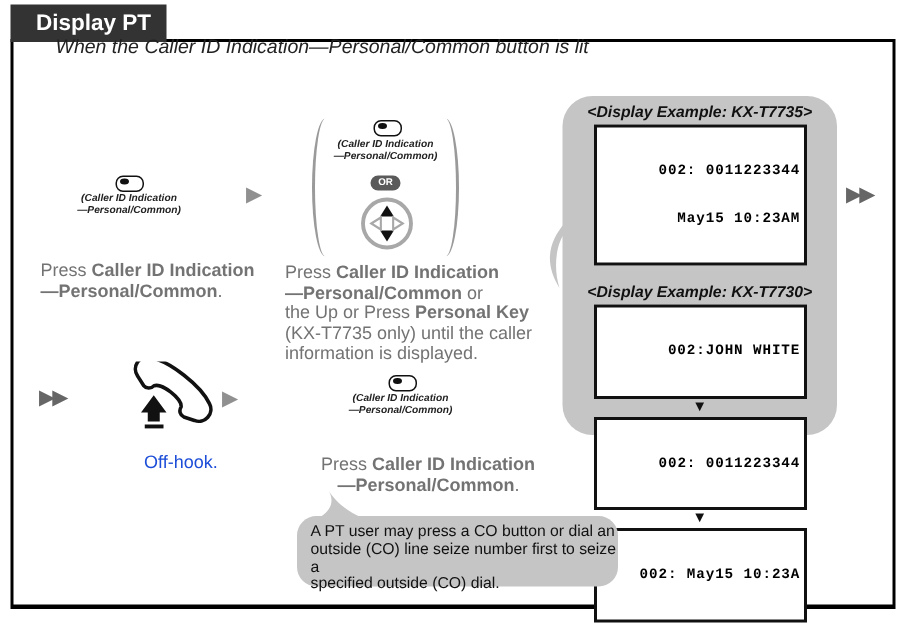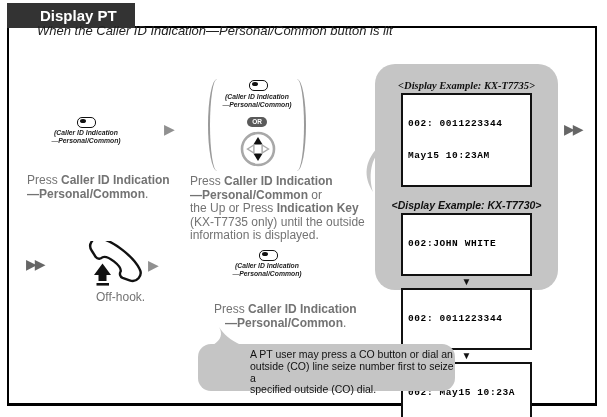--- a/index.html
+++ b/index.html
@@ -3,22 +3,22 @@
 <meta charset="utf-8">
 <style>
   html,body{margin:0;padding:0;background:#fff;}
   #page{position:relative;width:607px;height:417px;background:#fff;overflow:hidden;
         font-family:"Liberation Sans",sans-serif;color:#1a1a1a;}
 
   
   .frame{position:absolute;left:7px;top:26px;width:586px;height:375px;
          border:2px solid #000;border-bottom-width:3px;background:#fff;}
 
-  .header-box{position:absolute;left:7px;top:3px;width:128px;height:25px;background:#333;
-              color:#fff;font-weight:bold;font-size:15px;line-height:25px;padding-left:33px;box-sizing:border-box;}
+  .header-box{position:absolute;left:7px;top:3px;width:104px;height:25px;background:#333;
+              color:#fff;font-weight:bold;font-size:15px;line-height:25px;padding-left:17px;box-sizing:border-box;}
 
   .subtitle{position:absolute;left:37px;top:23px;font-style:italic;font-size:13px;color:#222;}
 
   
   .co-btn{position:absolute;width:17px;height:9px;border:1.6px solid #111;border-radius:5px;background:#fff;}
   .co-led{position:absolute;left:2px;top:1px;width:6px;height:4.2px;background:#111;border-radius:50%;}
 
   .btn-caption{position:absolute;width:110px;text-align:center;font-size:6.8px;font-style:italic;
                font-weight:bold;line-height:8px;color:#222;}
 
@@ -33,34 +33,34 @@
   .paren-l{left:208px;border-left:2.5px solid #9a9a9a;border-radius:50%;}
   .paren-r{left:288px;border-right:2.5px solid #9a9a9a;border-radius:50%;}
 
   .or-badge{position:absolute;left:247px;top:117px;width:20px;height:10px;background:#5a5a5a;
             border-radius:5px;color:#fff;font-size:6.5px;font-weight:bold;text-align:center;line-height:10px;}
 
   
   .bubble{position:absolute;left:375px;top:64px;width:183px;height:226px;background:#c5c5c5;border-radius:20px;}
   .bubble-tail{position:absolute;left:-13px;top:82px;}
   .ex-title{text-align:center;font-size:10.5px;font-weight:bold;font-style:italic;color:#111;}
-  .lcd{margin:2px auto 0 auto;width:131px;background:#fff;border:2px solid #111;box-sizing:border-box;
+  .lcd{margin:2px auto 0 auto;width:142px;background:#fff;border:2px solid #111;box-sizing:border-box;
        font-family:"Liberation Mono","DejaVu Sans Mono",monospace;font-weight:bold;font-size:9.5px;
-       line-height:10.5px;letter-spacing:0.6px;padding:3px 2px 3px 5px;white-space:pre;color:#000;}
+       line-height:10.5px;letter-spacing:0.6px;padding:3px 2px 3px 5px;white-space:pre;color:#000;text-align:right;}
   .down-arrow{text-align:center;font-size:10px;line-height:9px;color:#111;margin:1px 0;}
 
   
   .nav-key{position:absolute;left:239px;top:130px;}
 
   
   .handset{position:absolute;left:84px;top:241px;}
-  .offhook{position:absolute;left:96px;top:290px;font-size:12px;color:#737373;}
+  .offhook{position:absolute;left:96px;top:301px;font-size:12px;color:#1d4ed8;}
 
   
-  .note-bubble{position:absolute;left:198px;top:344px;width:214px;height:47px;background:#c5c5c5;border-radius:13px;padding-left:43px;}
+  .note-bubble{position:absolute;left:198px;top:344px;width:214px;height:47px;background:#c5c5c5;border-radius:13px;}
   .note-tail{position:absolute;left:13px;top:-17px;}
   .note-text{padding:5px 0 0 9px;font-size:10.5px;line-height:11.8px;color:#111;}
 </style>
 </head>
 <body>
 
 <div id="page">
   <div class="frame"></div>
 
   <div class="header-box">Display PT</div>
@@ -93,30 +93,30 @@
   <svg class="nav-key" width="38" height="38" viewBox="0 0 38 38">
     <circle cx="19" cy="19" r="16" fill="#fff" stroke="#a8a8a8" stroke-width="2.6"></circle>
     <path d="M19 7 l-4.6 7.4 h9.2 z" fill="#111"></path>
     <path d="M19 31 l-4.6 -7.4 h9.2 z" fill="#111"></path>
     <path d="M8.5 19 l6.4 -4 v8 z" fill="#fff" stroke="#a8a8a8" stroke-width="1.4"></path>
     <path d="M29.5 19 l-6.4 -4 v8 z" fill="#fff" stroke="#a8a8a8" stroke-width="1.4"></path>
   </svg>
   <div class="step-text" style="left:190px;top:175px;">
     <span>Press </span><b>Caller ID Indication</b><br>
     <b>—Personal/Common</b><span> or</span><br>
-    <span>the Up or Press </span><b>Indication Key</b><br>
-    <span>(KX-T7735 only) until the outside</span><br>
+    <span>the Up or Press </span><b>Personal Key</b><br>
+    <span>(KX-T7735 only) until the caller</span><br>
     <span>information is displayed.</span>
   </div>
 
   <div class="bubble">
     <svg class="bubble-tail" width="15" height="46" viewBox="0 0 15 46">
       <path d="M15 2 C3 16 1 30 11 46 C6 30 10 14 15 9 Z" fill="#c5c5c5"></path>
     </svg>
-    <div class="ex-title" style="margin-top:16px;font-family:Liberation Serif, serif;">&lt;Display Example: KX-T7735&gt;</div>
+    <div class="ex-title" style="margin-top:5px;">&lt;Display Example: KX-T7735&gt;</div>
     <div class="lcd">
       <div>002: 0011223344</div>
       <div>May15 10:23AM</div>
     </div>
     <div class="ex-title" style="margin-top:12px;">&lt;Display Example: KX-T7730&gt;</div>
     <div class="lcd">
       <div>002:JOHN WHITE</div>
     </div>
     <div class="down-arrow">▼</div>
     <div class="lcd">

